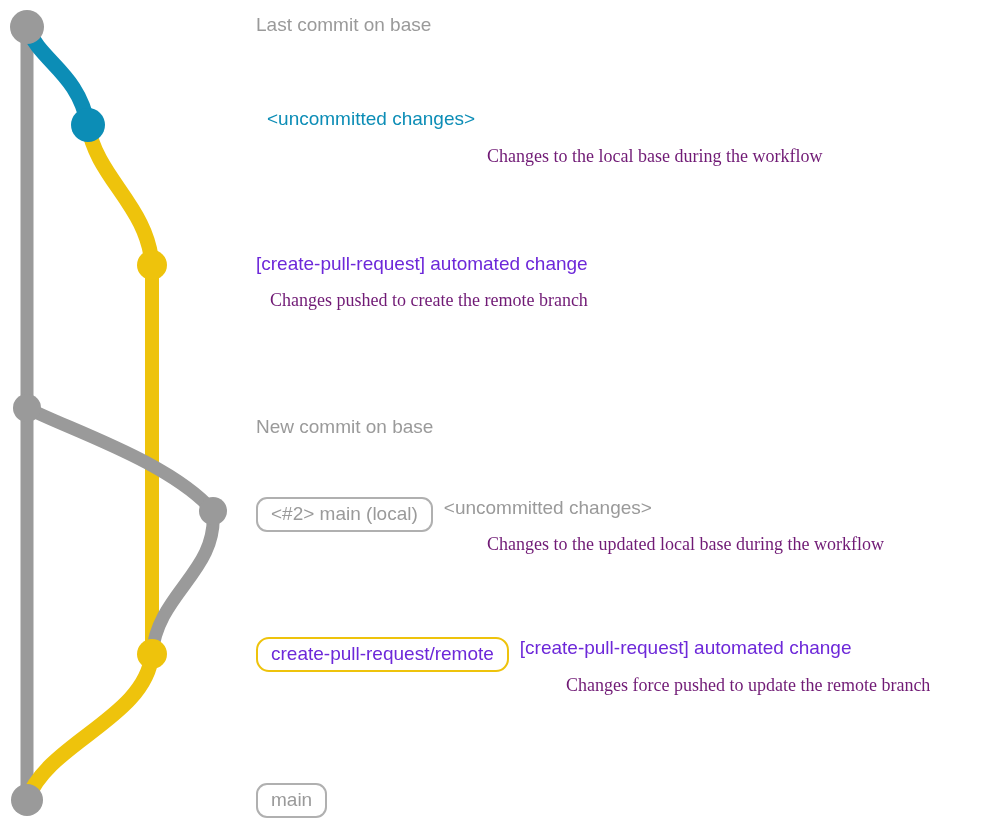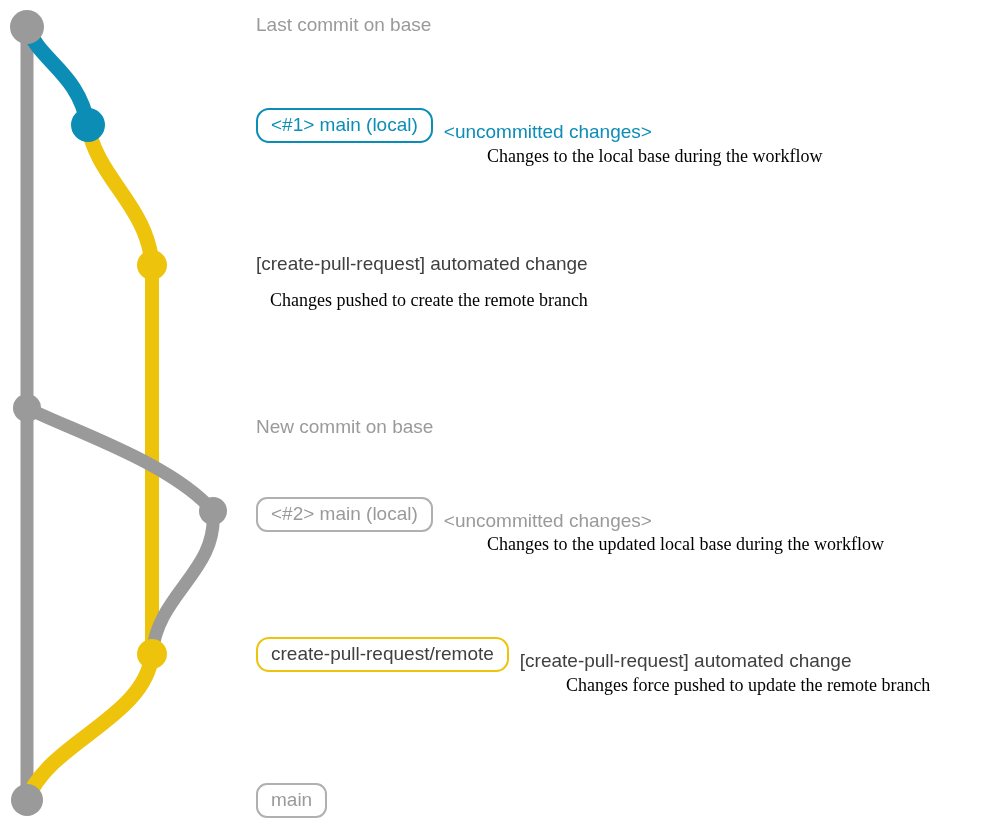--- a/index.html
+++ b/index.html
@@ -17,21 +17,21 @@
   #graph-svg {
     position: absolute;
     left: 0;
     top: 0;
     width: 981px;
     height: 827px;
   }
   .row {
     position: absolute;
     display: flex;
-    align-items: flex-end;
+    align-items: flex-start;
     white-space: nowrap;
   }
   .badge {
     display: inline-block;
     border-style: solid;
     border-width: 2px;
     border-radius: 13px;
     padding: 4px 13px 5px 13px;
     font-family: "Liberation Sans", sans-serif;
     font-size: 19px;
@@ -45,25 +45,25 @@
     margin-left: 11px;
   }
   .subject.no-badge {
     margin-left: 0;
   }
   .desc {
     position: absolute;
     font-family: "Liberation Serif", serif;
     font-size: 18px;
     line-height: 21px;
-    color: #000000;
+    color: #701a75;
     white-space: nowrap;
   }
   .c-blue   { color: #0c8db6; }
-  .c-yellow { color: #404040; }
+  .c-yellow { color: #6d28d9; }
   .c-gray   { color: #9a9a9a; }
   .b-blue   { border-color: #0c8db6; }
   .b-yellow { border-color: #eec30c; }
   .b-gray   { border-color: #b0b0b0; border-radius: 11px; }
 </style>
 </head>
 <body>
 
 <svg id="graph-svg" viewBox="0 0 981 827">
   <g>
@@ -92,21 +92,20 @@
     <circle cx="152" cy="654" r="15" fill="#eec30c"></circle>
     <circle cx="27" cy="800" r="16" fill="#9a9a9a"></circle>
   </g>
 </svg>
 
 <div class="row" style="left:256px; top:14px;">
   <span class="subject no-badge c-gray">Last commit on base</span>
 </div>
 
 <div class="row" style="left:256px; top:108px;">
-  <span class="badge b-blue c-blue">&lt;#1&gt; main (local)</span>
   <span class="subject c-blue">&lt;uncommitted changes&gt;</span>
 </div>
 <div class="desc" style="left:487px; top:146px;">Changes to the local base during the workflow</div>
 
 <div class="row" style="left:256px; top:253px;">
   <span class="subject no-badge c-yellow">[create-pull-request] automated change</span>
 </div>
 <div class="desc" style="left:270px; top:290px;">Changes pushed to create the remote branch</div>
 
 <div class="row" style="left:256px; top:416px;">

